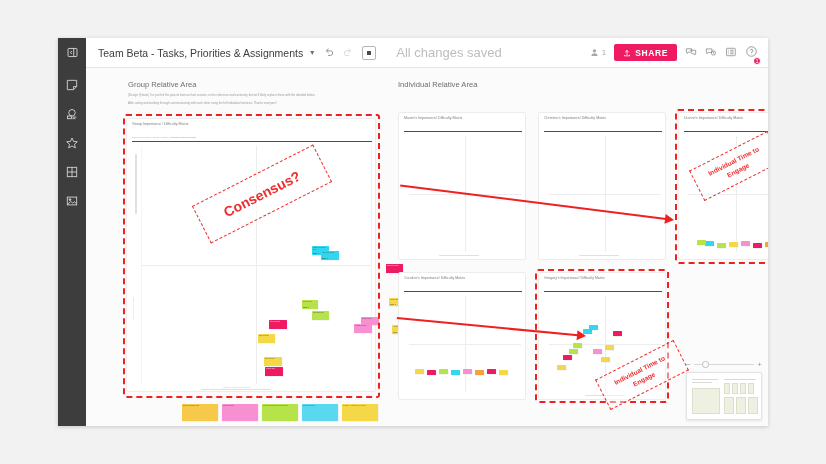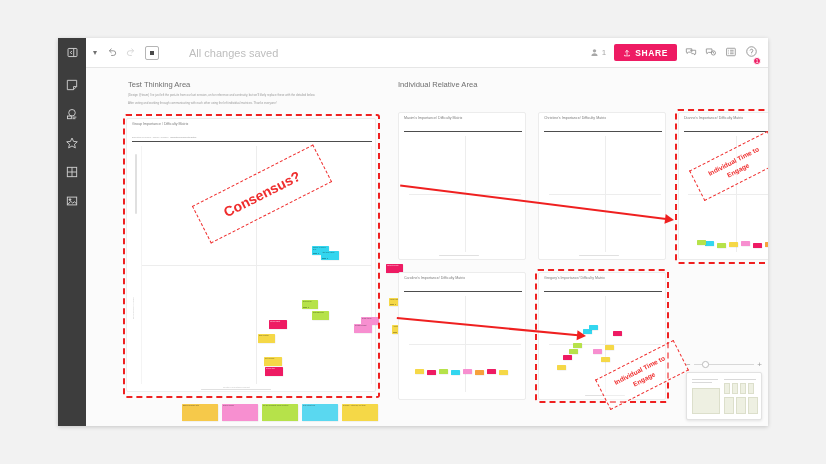--- a/index.html
+++ b/index.html
@@ -37,21 +37,21 @@
     margin-left: 7px; font-size: 8px; color: #707070; cursor: pointer;
   }
   .undo-redo { display:flex; align-items:center; margin-left:10px; gap:7px; }
   .ic { cursor: pointer; }
   .pointer-box {
     margin-left: 9px; width: 14px; height: 14px;
     border: 1px solid #b5b5b5; border-radius: 2px;
     display: flex; align-items: center; justify-content: center; cursor: pointer;
   }
   .pointer-box i { width: 4px; height: 4px; background: #4a4a4a; display:block; }
-  .saved-text { margin-left: 30px; font-size: 11px; color: #bdbdbd; }
+  .saved-text { margin-left: 20px; font-size: 13px; color: #bdbdbd; }
   .topbar-right {
     margin-left: auto; display: flex; align-items: center; gap: 8px; padding-right: 10px;
   }
   .user-chip { display:flex; align-items:center; gap:3px; color:#a8a8a8; font-size:8px; cursor:pointer; }
   .share-btn {
     background: #ee1b63; color: #fff; font-size: 8.5px; font-weight: bold;
     letter-spacing: .6px; border-radius: 2px; height: 17px;
     padding: 0 9px; display: flex; align-items: center; gap: 4px; cursor: pointer;
   }
   .help-wrap { position: relative; cursor: pointer; }
@@ -176,20 +176,21 @@
 <div id="app">
 
   <div class="topbar">
     <div class="collapse-btn">
       <svg width="13" height="13" viewBox="0 0 16 16" fill="none" stroke="#cfcfcf" stroke-width="1.2">
         <rect x="2.5" y="3" width="11" height="10" rx="1"></rect>
         <line x1="9.5" y1="3" x2="9.5" y2="13"></line>
         <polyline points="7.3,6.3 5.2,8 7.3,9.7"></polyline>
       </svg>
     </div>
+    <div class="doc-title">Team Beta - Tasks, Priorities &amp; Assignments</div>
     <div class="caret">▾</div>
 
     <div class="undo-redo">
       <span class="ic">
         <svg width="11" height="11" viewBox="0 0 16 16" fill="none" stroke="#8a8a8a" stroke-width="1.3" stroke-linecap="round">
           <path d="M4 5.5h5.2a3.4 3.4 0 0 1 0 6.8H6.6"></path>
           <polyline points="6.2,2.8 3.4,5.5 6.2,8.2"></polyline>
         </svg>
       </span>
       <span class="ic">
@@ -289,21 +290,21 @@
       <svg width="14" height="14" viewBox="0 0 18 18" fill="none" stroke="#cfcfcf" stroke-width="1.2">
         <rect x="3" y="4" width="12" height="10"></rect>
           <circle cx="6.4" cy="7.2" r="1.1" fill="#cfcfcf"></circle>
         <polyline points="3.6,13.4 7.4,9.4 10,11.8 12.2,9.8 14.4,12.4"></polyline>
       </svg>
     </div>
   </div>
 
   <div class="canvas">
 
-    <div class="section-title" style="left:42px; top:12px;">Test Thinking Area</div>
+    <div class="section-title" style="left:42px; top:12px;">Group Relative Area</div>
     <div class="section-body" style="left:42px; top:25px;">
       <div>(Design @team) I've just left the post-its from our last session, on for reference and continuity, but we'll likely replace these with the detailed below.</div>
       <div style="margin-top:3px;">After voting and working through communicating with each other using the left individual matrices. Thanks everyone!</div>
     </div>
 
     <div class="panel" style="left:40px; top:50px; width:250px; height:274px;">
       <div class="panel-label">Group Importance / Difficulty Matrix</div>
       <div class="panel-sub" style="top:17px;">
         <span>Brainstorm for Simple / Jumbo / Graphed - </span><b>Importance/Difficulty Matrix</b>
       </div>

